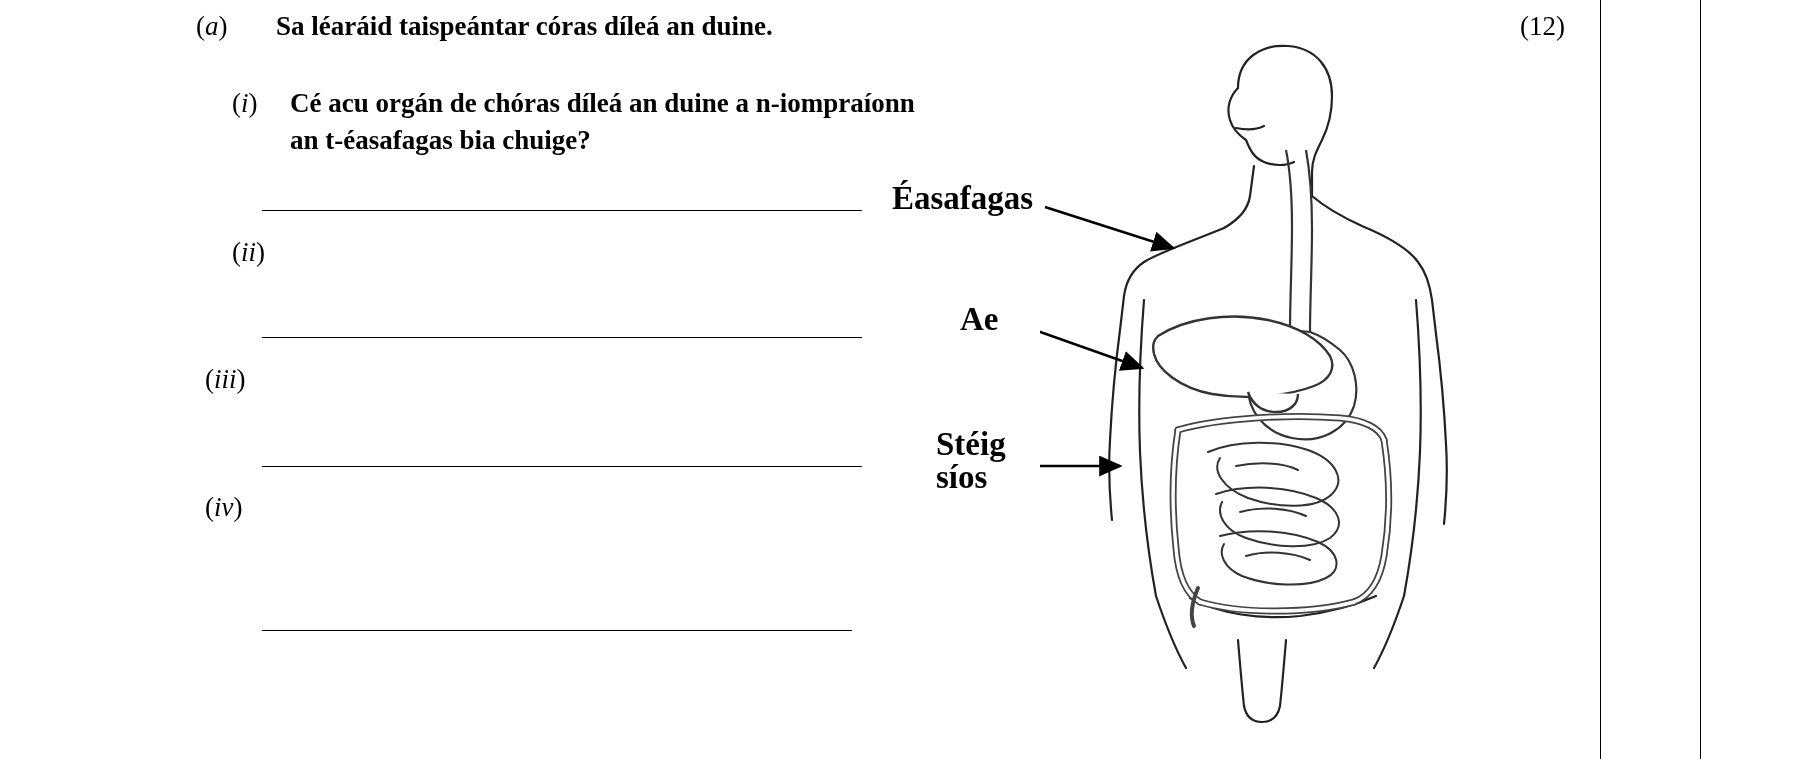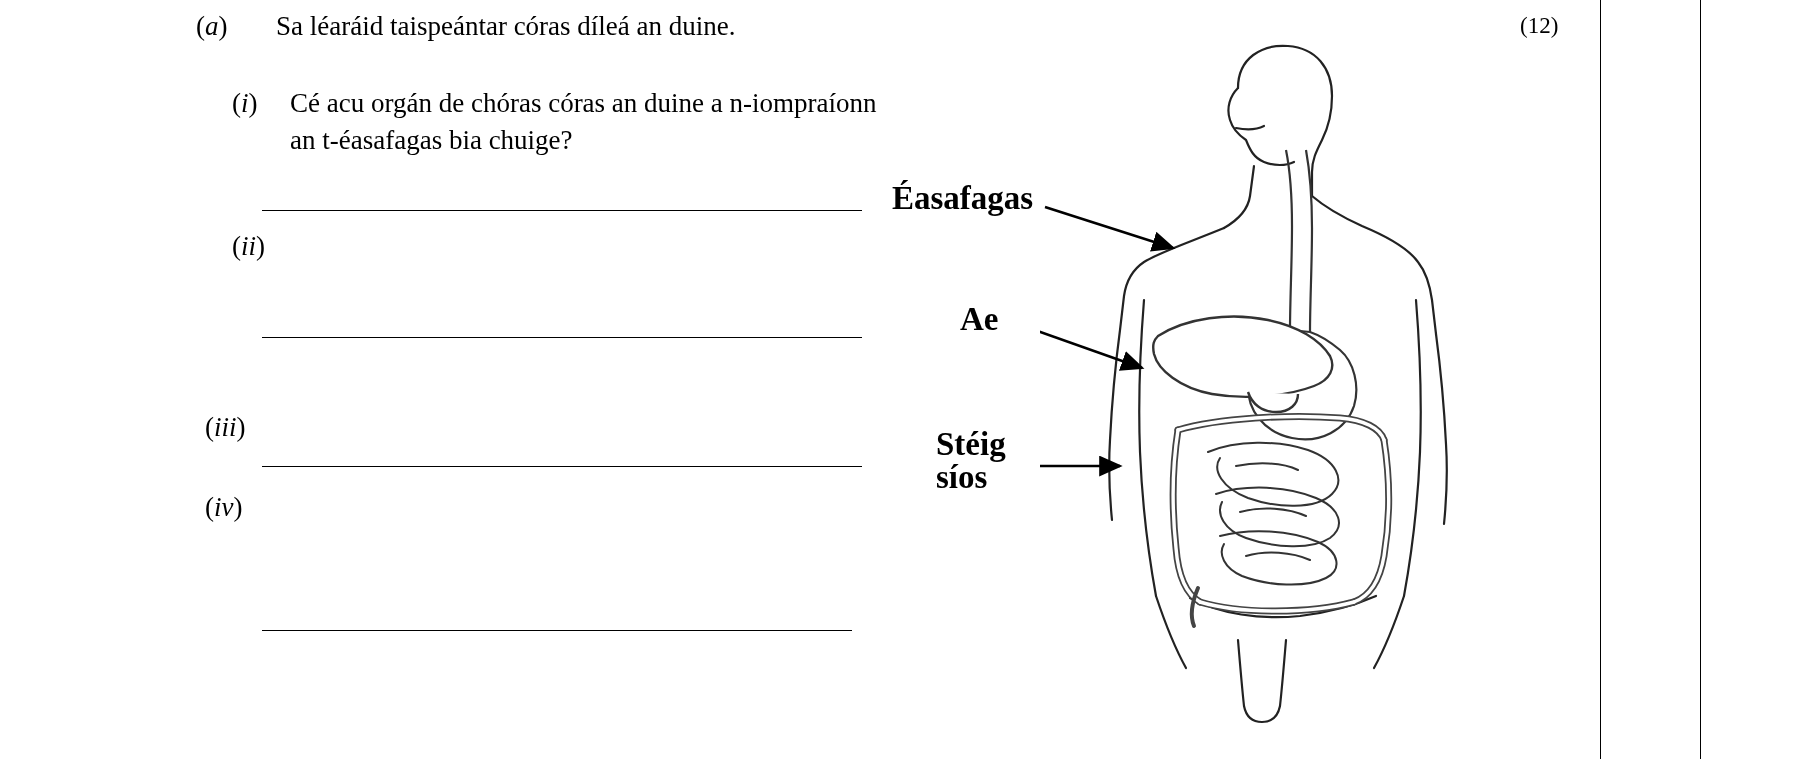--- a/index.html
+++ b/index.html
@@ -40,25 +40,26 @@
     flex: 0 0 auto;
     font-size: 27px;
     line-height: 36px;
   }
   .marker i { font-style: italic; }
 
   .qtext {
     font-size: 27px;
     line-height: 37px;
     white-space: pre-line;
+    font-weight: bold;
   }
 
   .marks {
     position: absolute;
-    font-size: 23px;
+    font-size: 27px;
     line-height: 36px;
   }
 
   
   .rule {
     position: absolute;
     border-bottom: 1.6px solid #000;
     height: 0;
   }
 
@@ -100,32 +101,32 @@
 
     <div class="row" style="left:196px; top:8px;">
       <span class="marker" style="width:80px;">(<i>a</i>)</span>
       <span class="qtext">Sa léaráid taispeántar córas díleá an duine.</span>
     </div>
 
     <div class="marks" style="left:1520px; top:8px;">(12)</div>
 
     <div class="row" style="left:232px; top:85px;">
       <span class="marker" style="width:58px;">(<i>i</i>)</span>
-      <span class="qtext">Cé acu orgán de chóras córas an duine a n-iompraíonn
+      <span class="qtext">Cé acu orgán de chóras díleá an duine a n-iompraíonn
 an t-éasafagas bia chuige?</span>
     </div>
     <div class="rule" style="left:262px; top:210px; width:600px;"></div>
 
-    <div class="row" style="left:232px; top:228px;">
+    <div class="row" style="left:232px; top:234px;">
       <span class="marker" style="width:58px;">(<i>ii</i>)</span>
     </div>
     <div class="rule" style="left:262px; top:337px; width:600px;"></div>
 
     <div class="row" style="left:205px; top:361px;">
-      <span class="marker" style="width:85px;margin-top:48px;">(<i>iii</i>)</span>
+      <span class="marker" style="width:85px;">(<i>iii</i>)</span>
     </div>
     <div class="rule" style="left:262px; top:466px; width:600px;"></div>
 
     <div class="row" style="left:205px; top:489px;">
       <span class="marker" style="width:85px;">(<i>iv</i>)</span>
     </div>
     <div class="rule" style="left:262px; top:630px; width:590px;"></div>
 
   </div>
 

